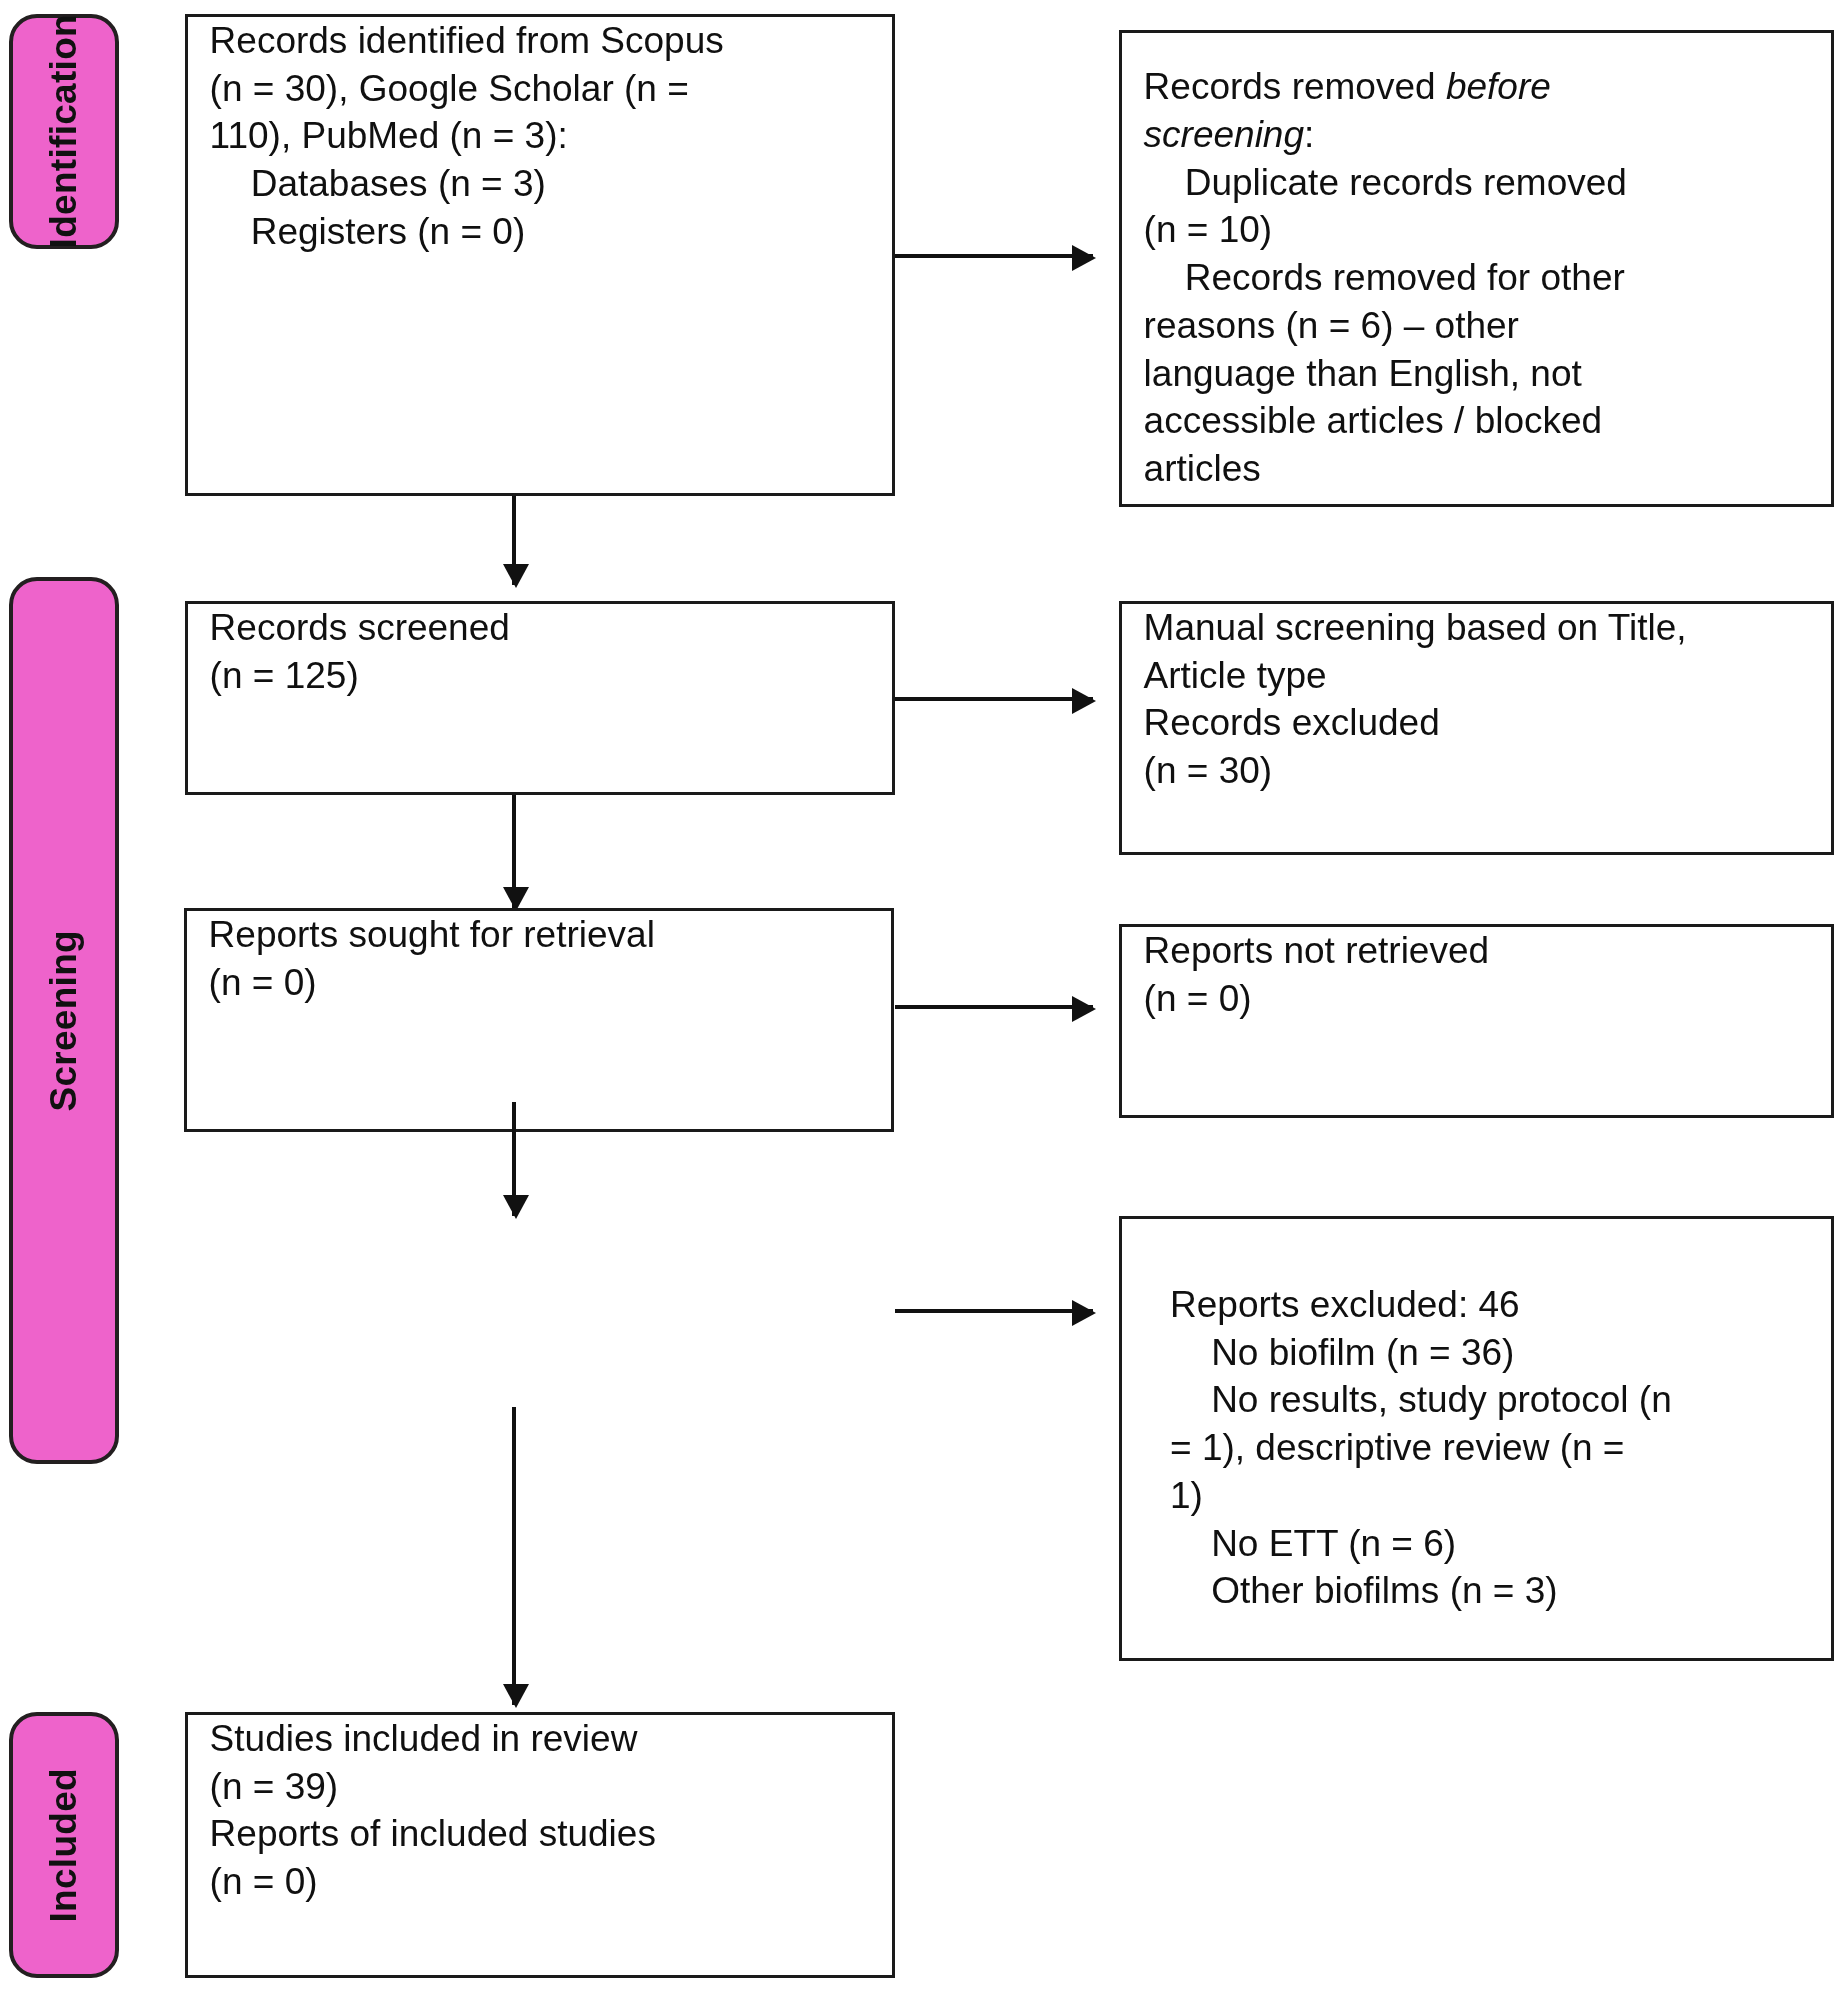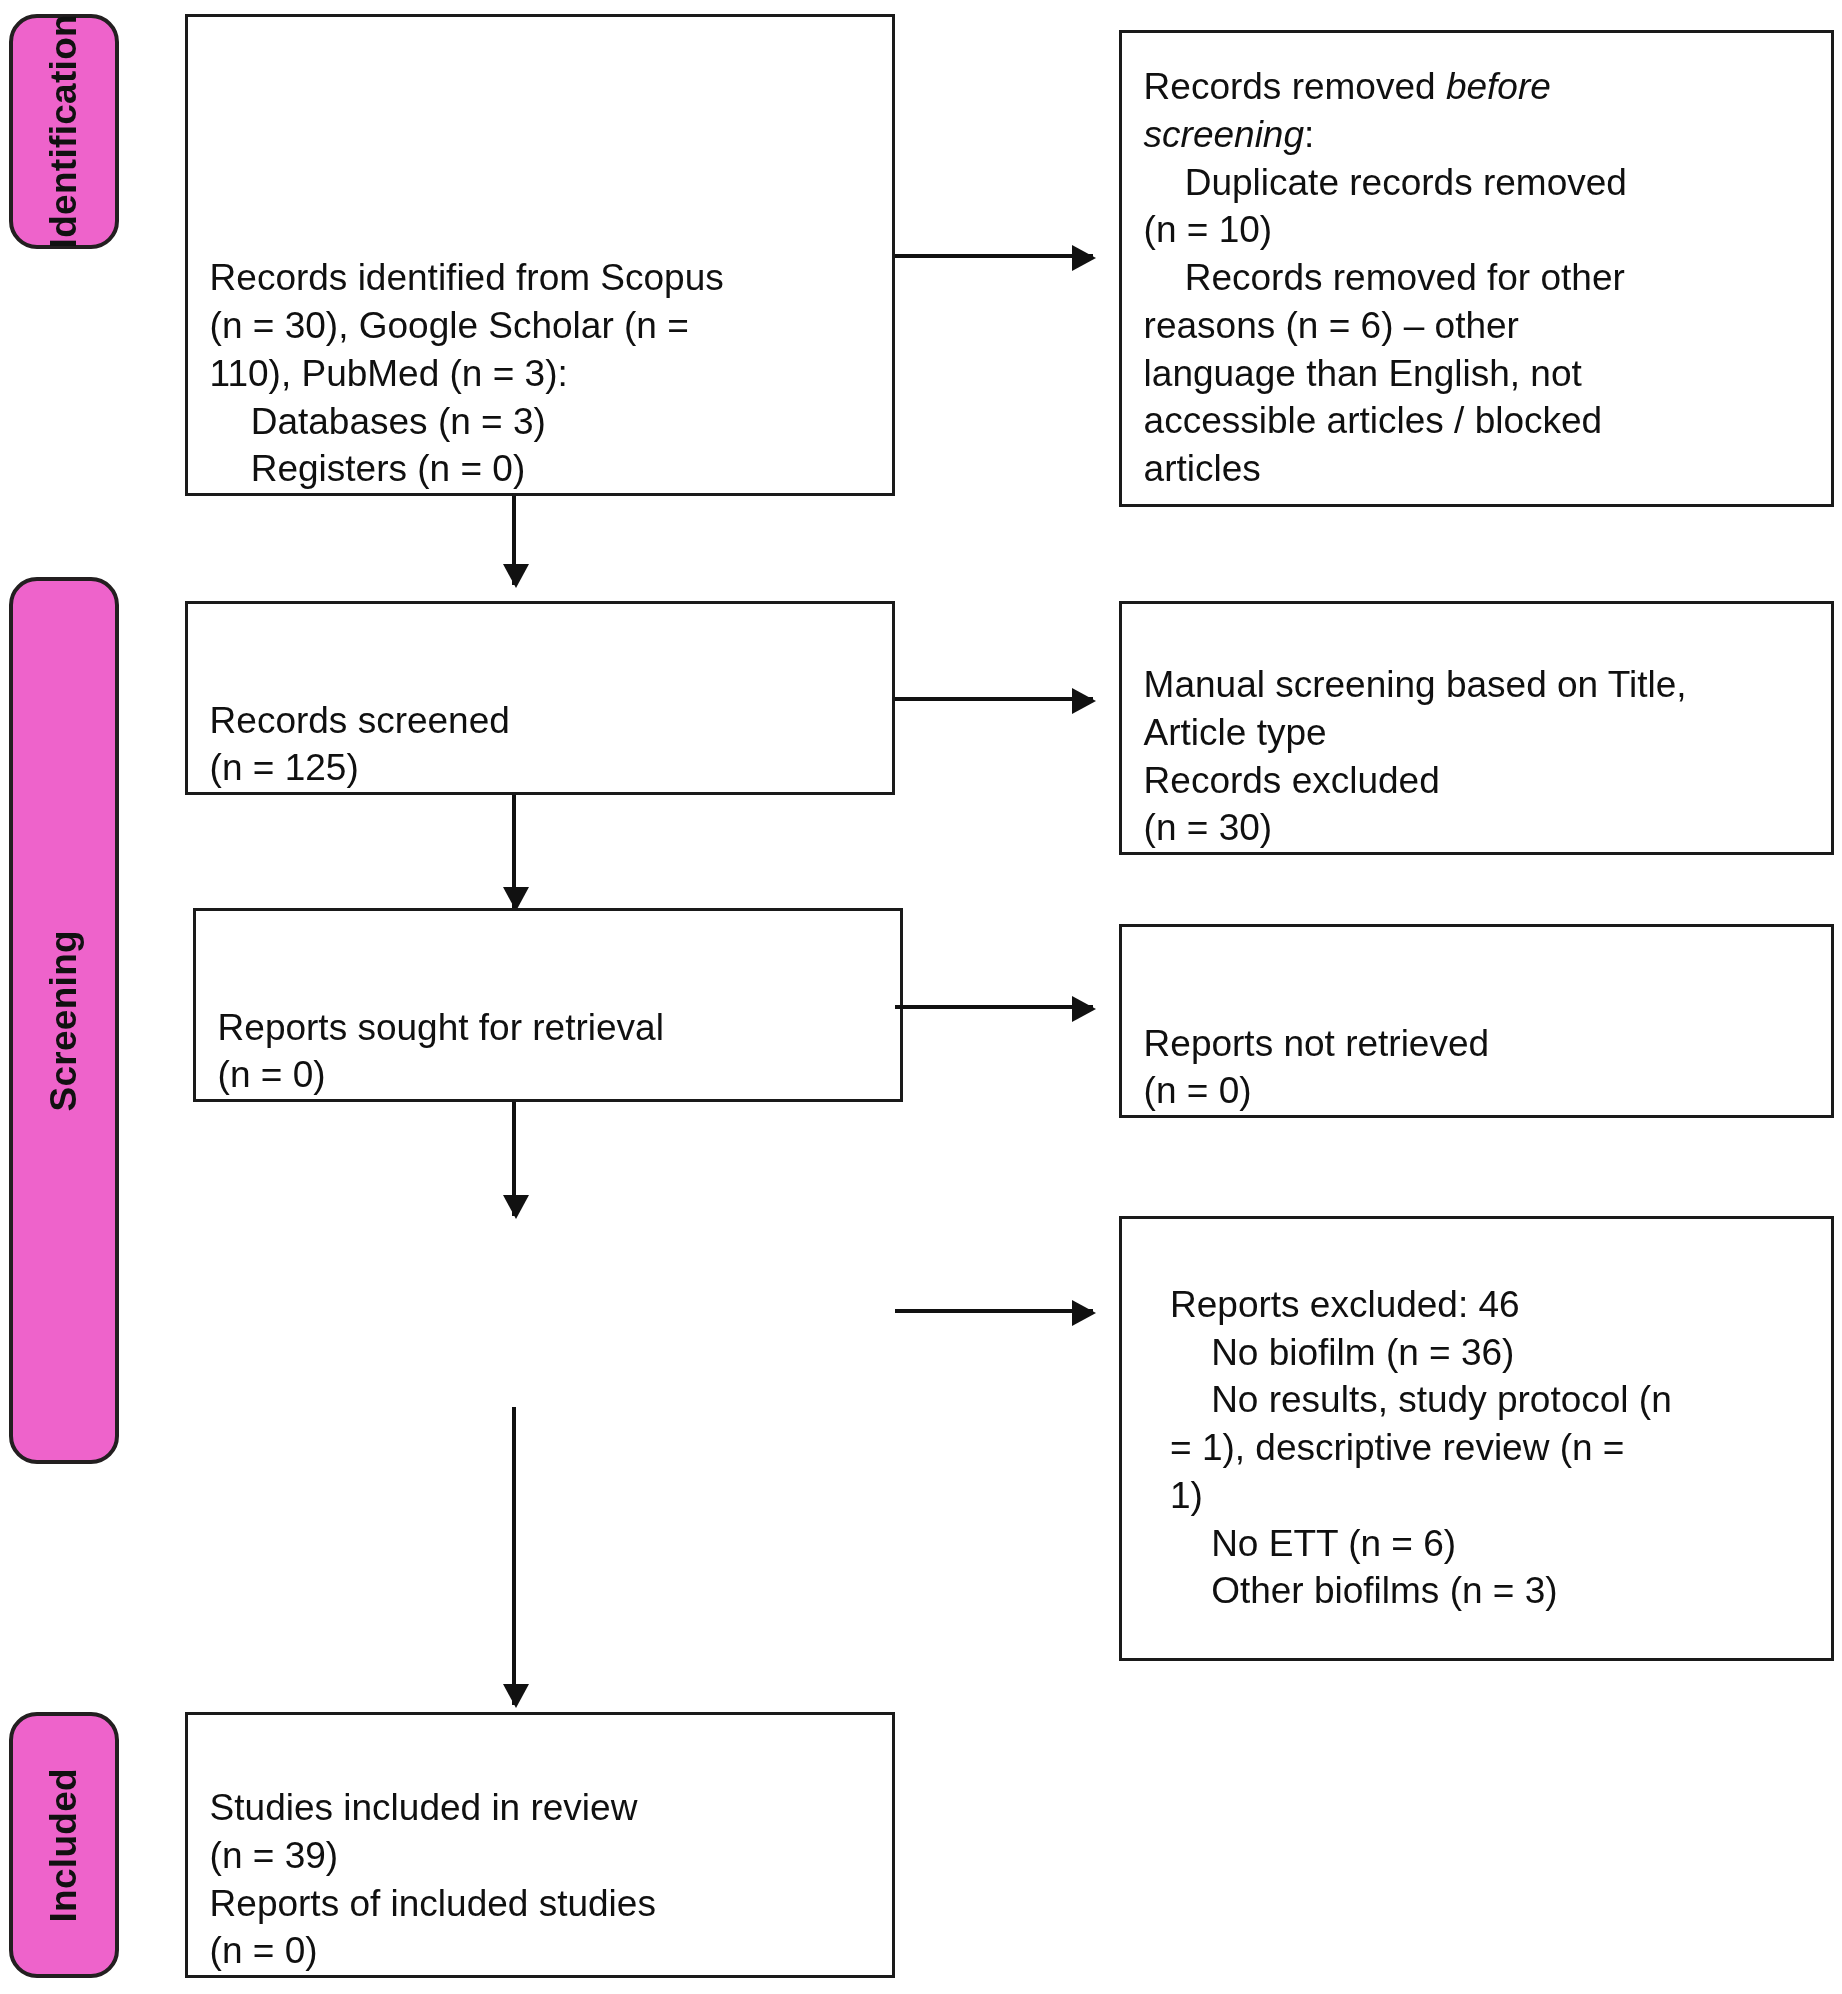--- a/index.html
+++ b/index.html
@@ -36,21 +36,21 @@
     color: #111111;
     letter-spacing: 0.3px;
     white-space: nowrap;
   }
   .flow-box {
     position: absolute;
     background: #ffffff;
     border: 3.8px solid #1a1a1a;
     box-sizing: border-box;
     display: flex;
-    align-items: flex-end;
+    align-items: flex-start;
     padding: 0 19px 0 21.6px;
   }
   .flow-box .box-text {
     font-size: 37px;
     line-height: 1.29;
     color: #101010;
     white-space: pre-wrap;
   }
   .flow-box.align-top {
     align-items: center;
@@ -142,21 +142,21 @@
     <div class="box-text">Manual screening based on Title,
 Article type
 Records excluded
 (n = 30)</div>
   </div>
 
   <div class="arrow-h" style="left:895px; top:697px; width:198px;"></div>
 
   <div class="arrow-v" style="left:512px; top:795px; height:113px;"></div>
 
-  <div class="flow-box" style="left:193px; top:908px; width:710px; height:194px;">
+  <div class="flow-box" style="left:184px; top:908px; width:710px; height:224px;">
     <div class="box-text">Reports sought for retrieval
 (n = 0)</div>
   </div>
 
   <div class="flow-box" style="left:1119px; top:908px; width:715px; height:194px;margin-top:16px;">
     <div class="box-text">Reports not retrieved
 (n = 0)</div>
   </div>
 
   <div class="arrow-h" style="left:895px; top:1005px; width:198px;"></div>

